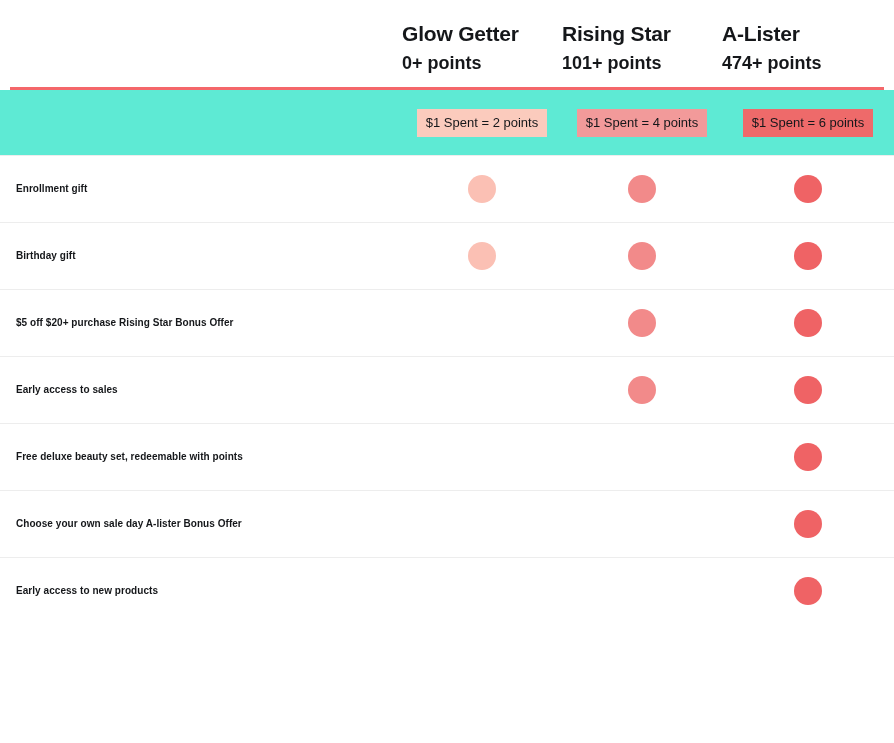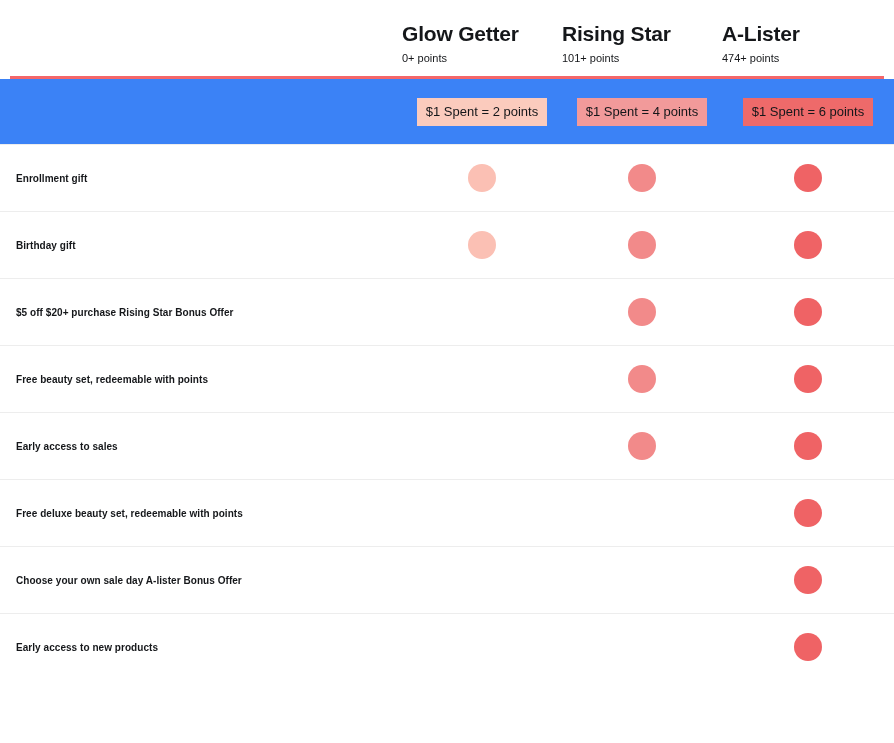--- a/index.html
+++ b/index.html
@@ -38,22 +38,22 @@
   .tier-name {
     font-size: 21px;
     font-weight: 700;
     letter-spacing: -0.2px;
     color: #15171a;
     line-height: 1.18;
     display: block;
     margin-top: 22px;
   }
   .tier-points {
-    font-size: 11px;
-    font-weight: 400;
+    font-size: 18px;
+    font-weight: 700;
     color: #15171a;
     line-height: 1.5;
     display: block;
     margin-top: 3px;
   }
 
   
   .rule-row td {
     padding: 0;
     height: 3px;
@@ -63,21 +63,21 @@
     background: #F4676A;
     width: 874px;
     margin-left: 10px;
   }
 
   
   .badge-cell {
     text-align: center;
     padding: 19px 0 18px 0;
     border-bottom: 1px solid #ededed;
-    background: #3b82f6;
+    background: #5eead4;
   }
   .badge-cell.spacer {
     border-bottom: 1px solid #ededed;
   }
   .badge {
     display: inline-block;
     font-size: 13px;
     font-weight: 400;
     color: #15171a;
     line-height: 1;
@@ -177,26 +177,20 @@
         <td class="benefit-cell"><span class="dot" style="background: rgb(242, 138, 138);"></span></td>
         <td class="benefit-cell"><span class="dot" style="background: rgb(239, 99, 101);"></span></td>
       </tr>
       <tr class="benefit-row">
         <td class="benefit-label">$5 off $20+ purchase Rising Star Bonus Offer</td>
         <td class="benefit-cell"></td>
         <td class="benefit-cell"><span class="dot" style="background: rgb(242, 138, 138);"></span></td>
         <td class="benefit-cell"><span class="dot" style="background: rgb(239, 99, 101);"></span></td>
       </tr>
       <tr class="benefit-row">
-        <td class="benefit-label">Free beauty set, redeemable with points</td>
-        <td class="benefit-cell"></td>
-        <td class="benefit-cell"><span class="dot" style="background: rgb(242, 138, 138);"></span></td>
-        <td class="benefit-cell"><span class="dot" style="background: rgb(239, 99, 101);"></span></td>
-      </tr>
-      <tr class="benefit-row">
         <td class="benefit-label">Early access to sales</td>
         <td class="benefit-cell"></td>
         <td class="benefit-cell"><span class="dot" style="background: rgb(242, 138, 138);"></span></td>
         <td class="benefit-cell"><span class="dot" style="background: rgb(239, 99, 101);"></span></td>
       </tr>
       <tr class="benefit-row">
         <td class="benefit-label">Free deluxe beauty set, redeemable with points</td>
         <td class="benefit-cell"></td>
         <td class="benefit-cell"></td>
         <td class="benefit-cell"><span class="dot" style="background: rgb(239, 99, 101);"></span></td>

